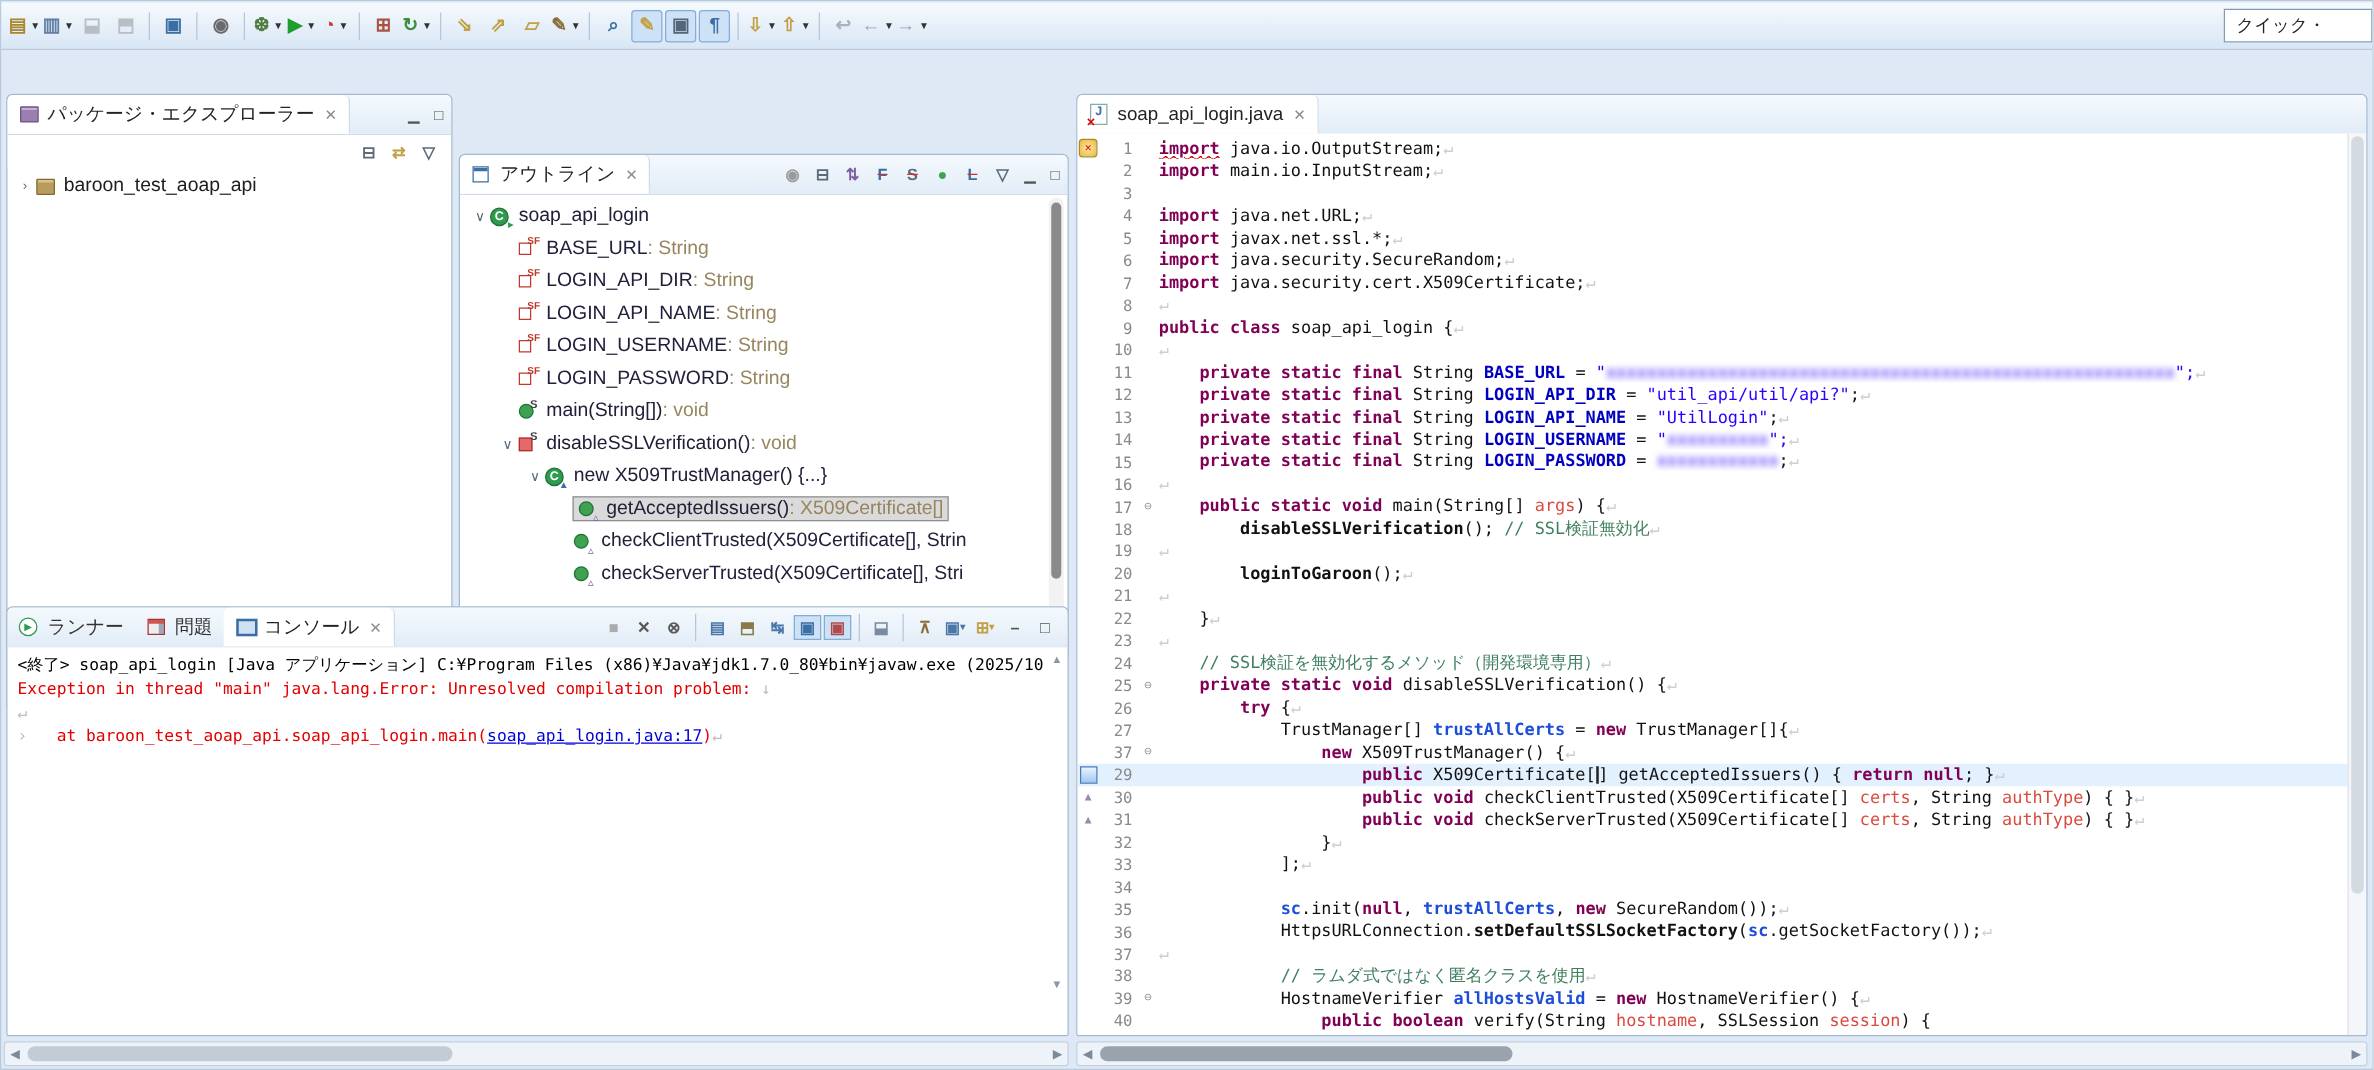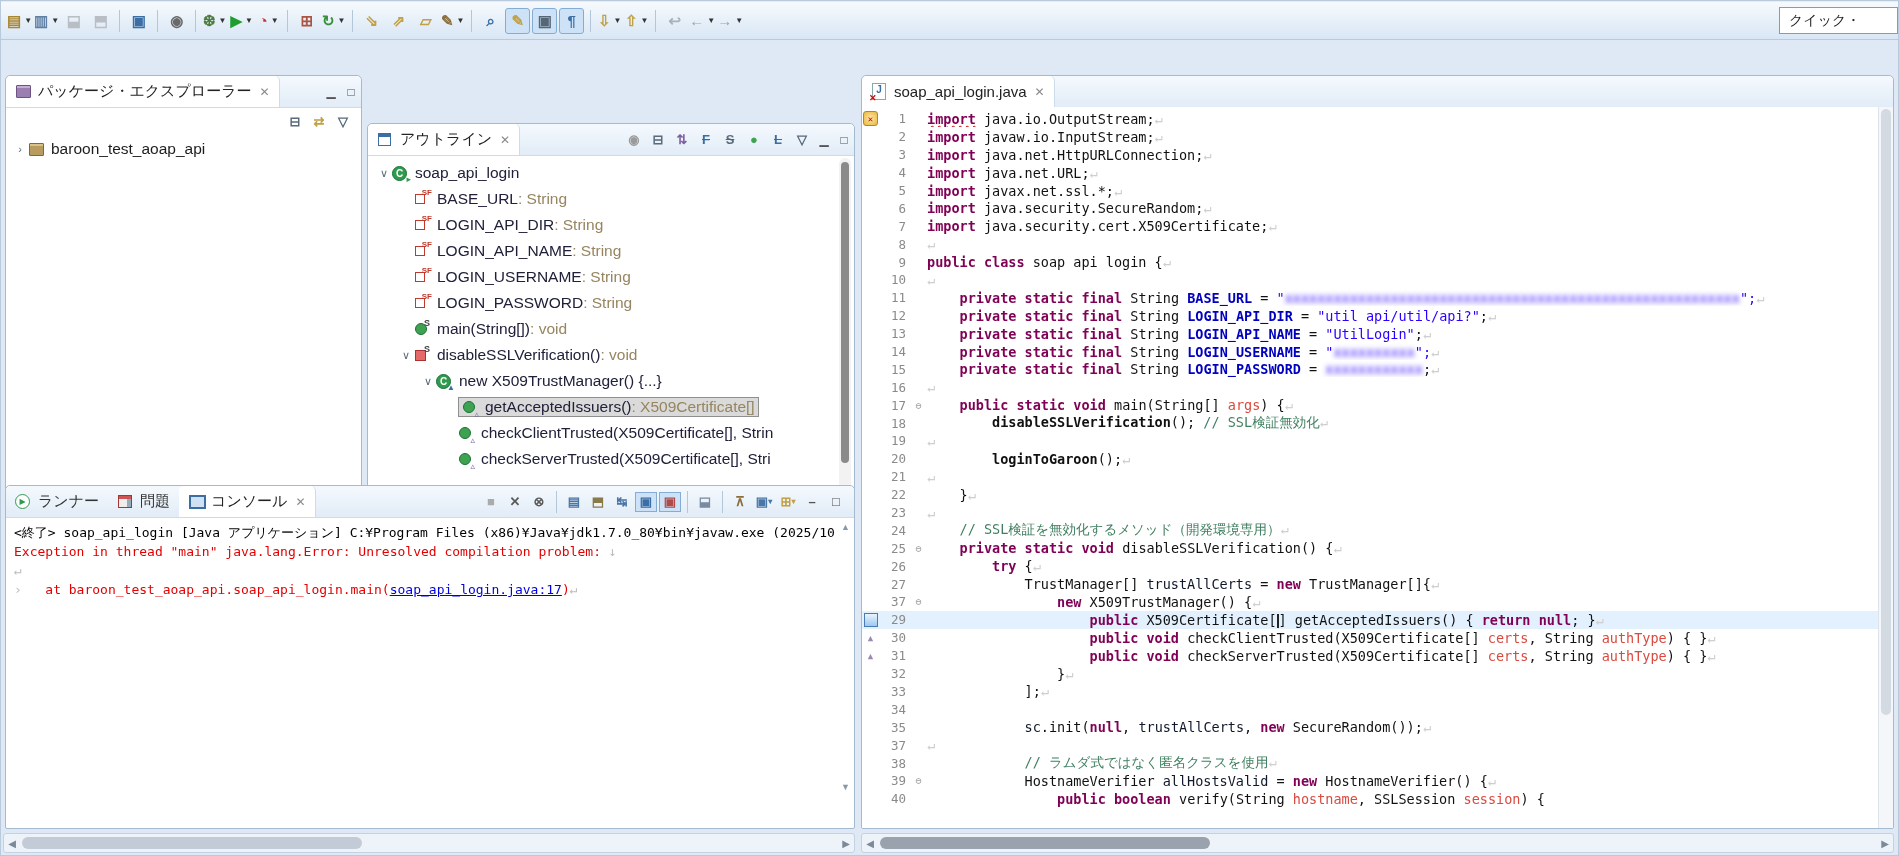--- a/index.html
+++ b/index.html
@@ -68,21 +68,21 @@
   .cl .num{width:27px;flex:none;text-align:right;color:#8a8a8a;font-size:12.5px;padding-right:4px;}
   .cl .fold{width:17px;flex:none;text-align:center;color:#9a9a9a;font-size:10px;}
   .cl .txt{flex:1;overflow:hidden;}
   .k{color:#7f0055;font-weight:bold;}
   .ke{color:#7f0055;font-weight:bold;text-decoration:underline wavy 1px #d00000;}
   .d{color:#111;}
   .s{color:#2a00ff;}
   .sb{color:#2a00ff;filter:blur(2.6px);}
   .c{color:#3f7f5f;}
   .f{color:#0000c0;font-weight:bold;}
-  .v{color:#0f172a;font-weight:normal;}
+  .v{color:#1d4ed8;font-weight:bold;}
   .p{color:#d94a3f;}
   .m{color:#111;font-weight:bold;}
   .nlg{color:#cfcfcf;}
   .caret{display:inline-block;width:2px;height:14px;background:#222;vertical-align:middle;}
   .ann-err{width:13px;height:13px;background:radial-gradient(#ffe9a8,#e8b63f);border:1px solid #a98a2f;border-radius:3px;color:#d00;font-size:9px;font-weight:bold;display:flex;align-items:center;justify-content:center;}
   .ann-blue{width:12px;height:12px;background:linear-gradient(#eaf4ff,#9ec7f0);border:1px solid #4a7ab5;}
   .ann-tri{color:#9a8ab0;font-size:9px;}
   .ev-scroll{position:absolute;top:31px;right:0;bottom:0;width:14px;background:#f4f6f9;border-left:1px solid #dde4ec;}
   .ev-thumb{position:absolute;top:2px;left:2px;width:10px;height:84%;background:#d4dae2;border-radius:5px;}
   
@@ -412,22 +412,22 @@
         <span class="ic">
             <span class="jfile">J<span class="jerr">✕</span></span>
           </span>
         <span>soap_api_login.java</span>
         <span class="tclose">✕</span>
       </div>
       <div class="phspacer"></div>
     </div>
     <div class="ed-body" id="ed-body" style="padding-top: 3px;">
         <div class="cl"><span class="ann"><span class="ann-err">✕</span></span><span class="num">1</span><span class="fold"></span><span class="txt"><span class="ke">import</span><span class="d"> java.io.OutputStream;</span><span class="nlg">↵</span></span></div>
-        <div class="cl"><span class="ann"></span><span class="num">2</span><span class="fold"></span><span class="txt"><span class="k">import</span><span class="d"> javaw.io.InputStream;</span><span class="nlg">↵</span></span></div>
-        <div class="cl"><span class="ann"></span><span class="num">3</span><span class="fold"></span><span class="txt"><span class="k">import</span><span class="d"> java.net.HttpURLConnection;</span><span class="nlg">↵</span></span></div>
+        <div class="cl"><span class="ann"></span><span class="num">2</span><span class="fold"></span><span class="txt"><span class="k">import</span><span class="d"> main.io.InputStream;</span><span class="nlg">↵</span></span></div>
+        <div class="cl"><span class="ann"></span><span class="num">3</span><span class="fold"></span></div>
         <div class="cl"><span class="ann"></span><span class="num">4</span><span class="fold"></span><span class="txt"><span class="k">import</span><span class="d"> java.net.URL;</span><span class="nlg">↵</span></span></div>
         <div class="cl"><span class="ann"></span><span class="num">5</span><span class="fold"></span><span class="txt"><span class="k">import</span><span class="d"> javax.net.ssl.*;</span><span class="nlg">↵</span></span></div>
         <div class="cl"><span class="ann"></span><span class="num">6</span><span class="fold"></span><span class="txt"><span class="k">import</span><span class="d"> java.security.SecureRandom;</span><span class="nlg">↵</span></span></div>
         <div class="cl"><span class="ann"></span><span class="num">7</span><span class="fold"></span><span class="txt"><span class="k">import</span><span class="d"> java.security.cert.X509Certificate;</span><span class="nlg">↵</span></span></div>
         <div class="cl"><span class="ann"></span><span class="num">8</span><span class="fold"></span><span class="txt"><span class="nlg">↵</span></span></div>
         <div class="cl"><span class="ann"></span><span class="num">9</span><span class="fold"></span><span class="txt"><span class="k">public</span><span class="d"> </span><span class="k">class</span><span class="d"> soap_api_login {</span><span class="nlg">↵</span></span></div>
         <div class="cl"><span class="ann"></span><span class="num">10</span><span class="fold"></span><span class="txt"><span class="nlg">↵</span></span></div>
         <div class="cl"><span class="ann"></span><span class="num">11</span><span class="fold"></span><span class="txt"><span class="d">    </span><span class="k">private</span><span class="d"> </span><span class="k">static</span><span class="d"> </span><span class="k">final</span><span class="d"> String </span><span class="f">BASE_URL</span><span class="d"> = </span><span class="s">"</span><span class="sb">xxxxxxxxxxxxxxxxxxxxxxxxxxxxxxxxxxxxxxxxxxxxxxxxxxxxxxxx</span><span class="s">";</span><span class="nlg">↵</span></span></div>
         <div class="cl"><span class="ann"></span><span class="num">12</span><span class="fold"></span><span class="txt"><span class="d">    </span><span class="k">private</span><span class="d"> </span><span class="k">static</span><span class="d"> </span><span class="k">final</span><span class="d"> String </span><span class="f">LOGIN_API_DIR</span><span class="d"> = </span><span class="s">"util_api/util/api?"</span><span class="d">;</span><span class="nlg">↵</span></span></div>
         <div class="cl"><span class="ann"></span><span class="num">13</span><span class="fold"></span><span class="txt"><span class="d">    </span><span class="k">private</span><span class="d"> </span><span class="k">static</span><span class="d"> </span><span class="k">final</span><span class="d"> String </span><span class="f">LOGIN_API_NAME</span><span class="d"> = </span><span class="s">"UtilLogin"</span><span class="d">;</span><span class="nlg">↵</span></span></div>
@@ -446,20 +446,21 @@
         <div class="cl"><span class="ann"></span><span class="num">26</span><span class="fold"></span><span class="txt"><span class="d">        </span><span class="k">try</span><span class="d"> {</span><span class="nlg">↵</span></span></div>
         <div class="cl"><span class="ann"></span><span class="num">27</span><span class="fold"></span><span class="txt"><span class="d">            TrustManager[] </span><span class="v">trustAllCerts</span><span class="d"> = </span><span class="k">new</span><span class="d"> TrustManager[]{</span><span class="nlg">↵</span></span></div>
         <div class="cl"><span class="ann"></span><span class="num">37</span><span class="fold">⊖</span><span class="txt"><span class="d">                </span><span class="k">new</span><span class="d"> X509TrustManager() {</span><span class="nlg">↵</span></span></div>
         <div class="cl cur"><span class="ann"><span class="ann-blue"></span></span><span class="num">29</span><span class="fold"></span><span class="txt"><span class="d">                    </span><span class="k">public</span><span class="d"> X509Certificate[</span><span class="caret"></span><span class="d">] getAcceptedIssuers() { </span><span class="k">return</span><span class="d"> </span><span class="k">null</span><span class="d">; }</span><span class="nlg">↵</span></span></div>
         <div class="cl"><span class="ann"><span class="ann-tri">▲</span></span><span class="num">30</span><span class="fold"></span><span class="txt"><span class="d">                    </span><span class="k">public</span><span class="d"> </span><span class="k">void</span><span class="d"> checkClientTrusted(X509Certificate[] </span><span class="p">certs</span><span class="d">, String </span><span class="p">authType</span><span class="d">) { }</span><span class="nlg">↵</span></span></div>
         <div class="cl"><span class="ann"><span class="ann-tri">▲</span></span><span class="num">31</span><span class="fold"></span><span class="txt"><span class="d">                    </span><span class="k">public</span><span class="d"> </span><span class="k">void</span><span class="d"> checkServerTrusted(X509Certificate[] </span><span class="p">certs</span><span class="d">, String </span><span class="p">authType</span><span class="d">) { }</span><span class="nlg">↵</span></span></div>
         <div class="cl"><span class="ann"></span><span class="num">32</span><span class="fold"></span><span class="txt"><span class="d">                }</span><span class="nlg">↵</span></span></div>
         <div class="cl"><span class="ann"></span><span class="num">33</span><span class="fold"></span><span class="txt"><span class="d">            ];</span><span class="nlg">↵</span></span></div>
         <div class="cl"><span class="ann"></span><span class="num">34</span><span class="fold"></span></div>
         <div class="cl"><span class="ann"></span><span class="num">35</span><span class="fold"></span><span class="txt"><span class="d">            </span><span class="v">sc</span><span class="d">.init(</span><span class="k">null</span><span class="d">, </span><span class="v">trustAllCerts</span><span class="d">, </span><span class="k">new</span><span class="d"> SecureRandom());</span><span class="nlg">↵</span></span></div>
+        <div class="cl"><span class="ann"></span><span class="num">36</span><span class="fold"></span><span class="txt"><span class="d">            HttpsURLConnection.</span><span class="m">setDefaultSSLSocketFactory</span><span class="d">(</span><span class="v">sc</span><span class="d">.getSocketFactory());</span><span class="nlg">↵</span></span></div>
         <div class="cl"><span class="ann"></span><span class="num">37</span><span class="fold"></span><span class="txt"><span class="nlg">↵</span></span></div>
         <div class="cl"><span class="ann"></span><span class="num">38</span><span class="fold"></span><span class="txt"><span class="d">            </span><span class="c">// ラムダ式ではなく匿名クラスを使用</span><span class="nlg">↵</span></span></div>
         <div class="cl"><span class="ann"></span><span class="num">39</span><span class="fold">⊖</span><span class="txt"><span class="d">            HostnameVerifier </span><span class="v">allHostsValid</span><span class="d"> = </span><span class="k">new</span><span class="d"> HostnameVerifier() {</span><span class="nlg">↵</span></span></div>
         <div class="cl"><span class="ann"></span><span class="num">40</span><span class="fold"></span><span class="txt"><span class="d">                </span><span class="k">public</span><span class="d"> </span><span class="k">boolean</span><span class="d"> verify(String </span><span class="p">hostname</span><span class="d">, SSLSession </span><span class="p">session</span><span class="d">) {</span></span></div>
       </div>
     <div class="ev-scroll">
         <div class="ev-thumb"></div>
       </div>
   </div>
 

